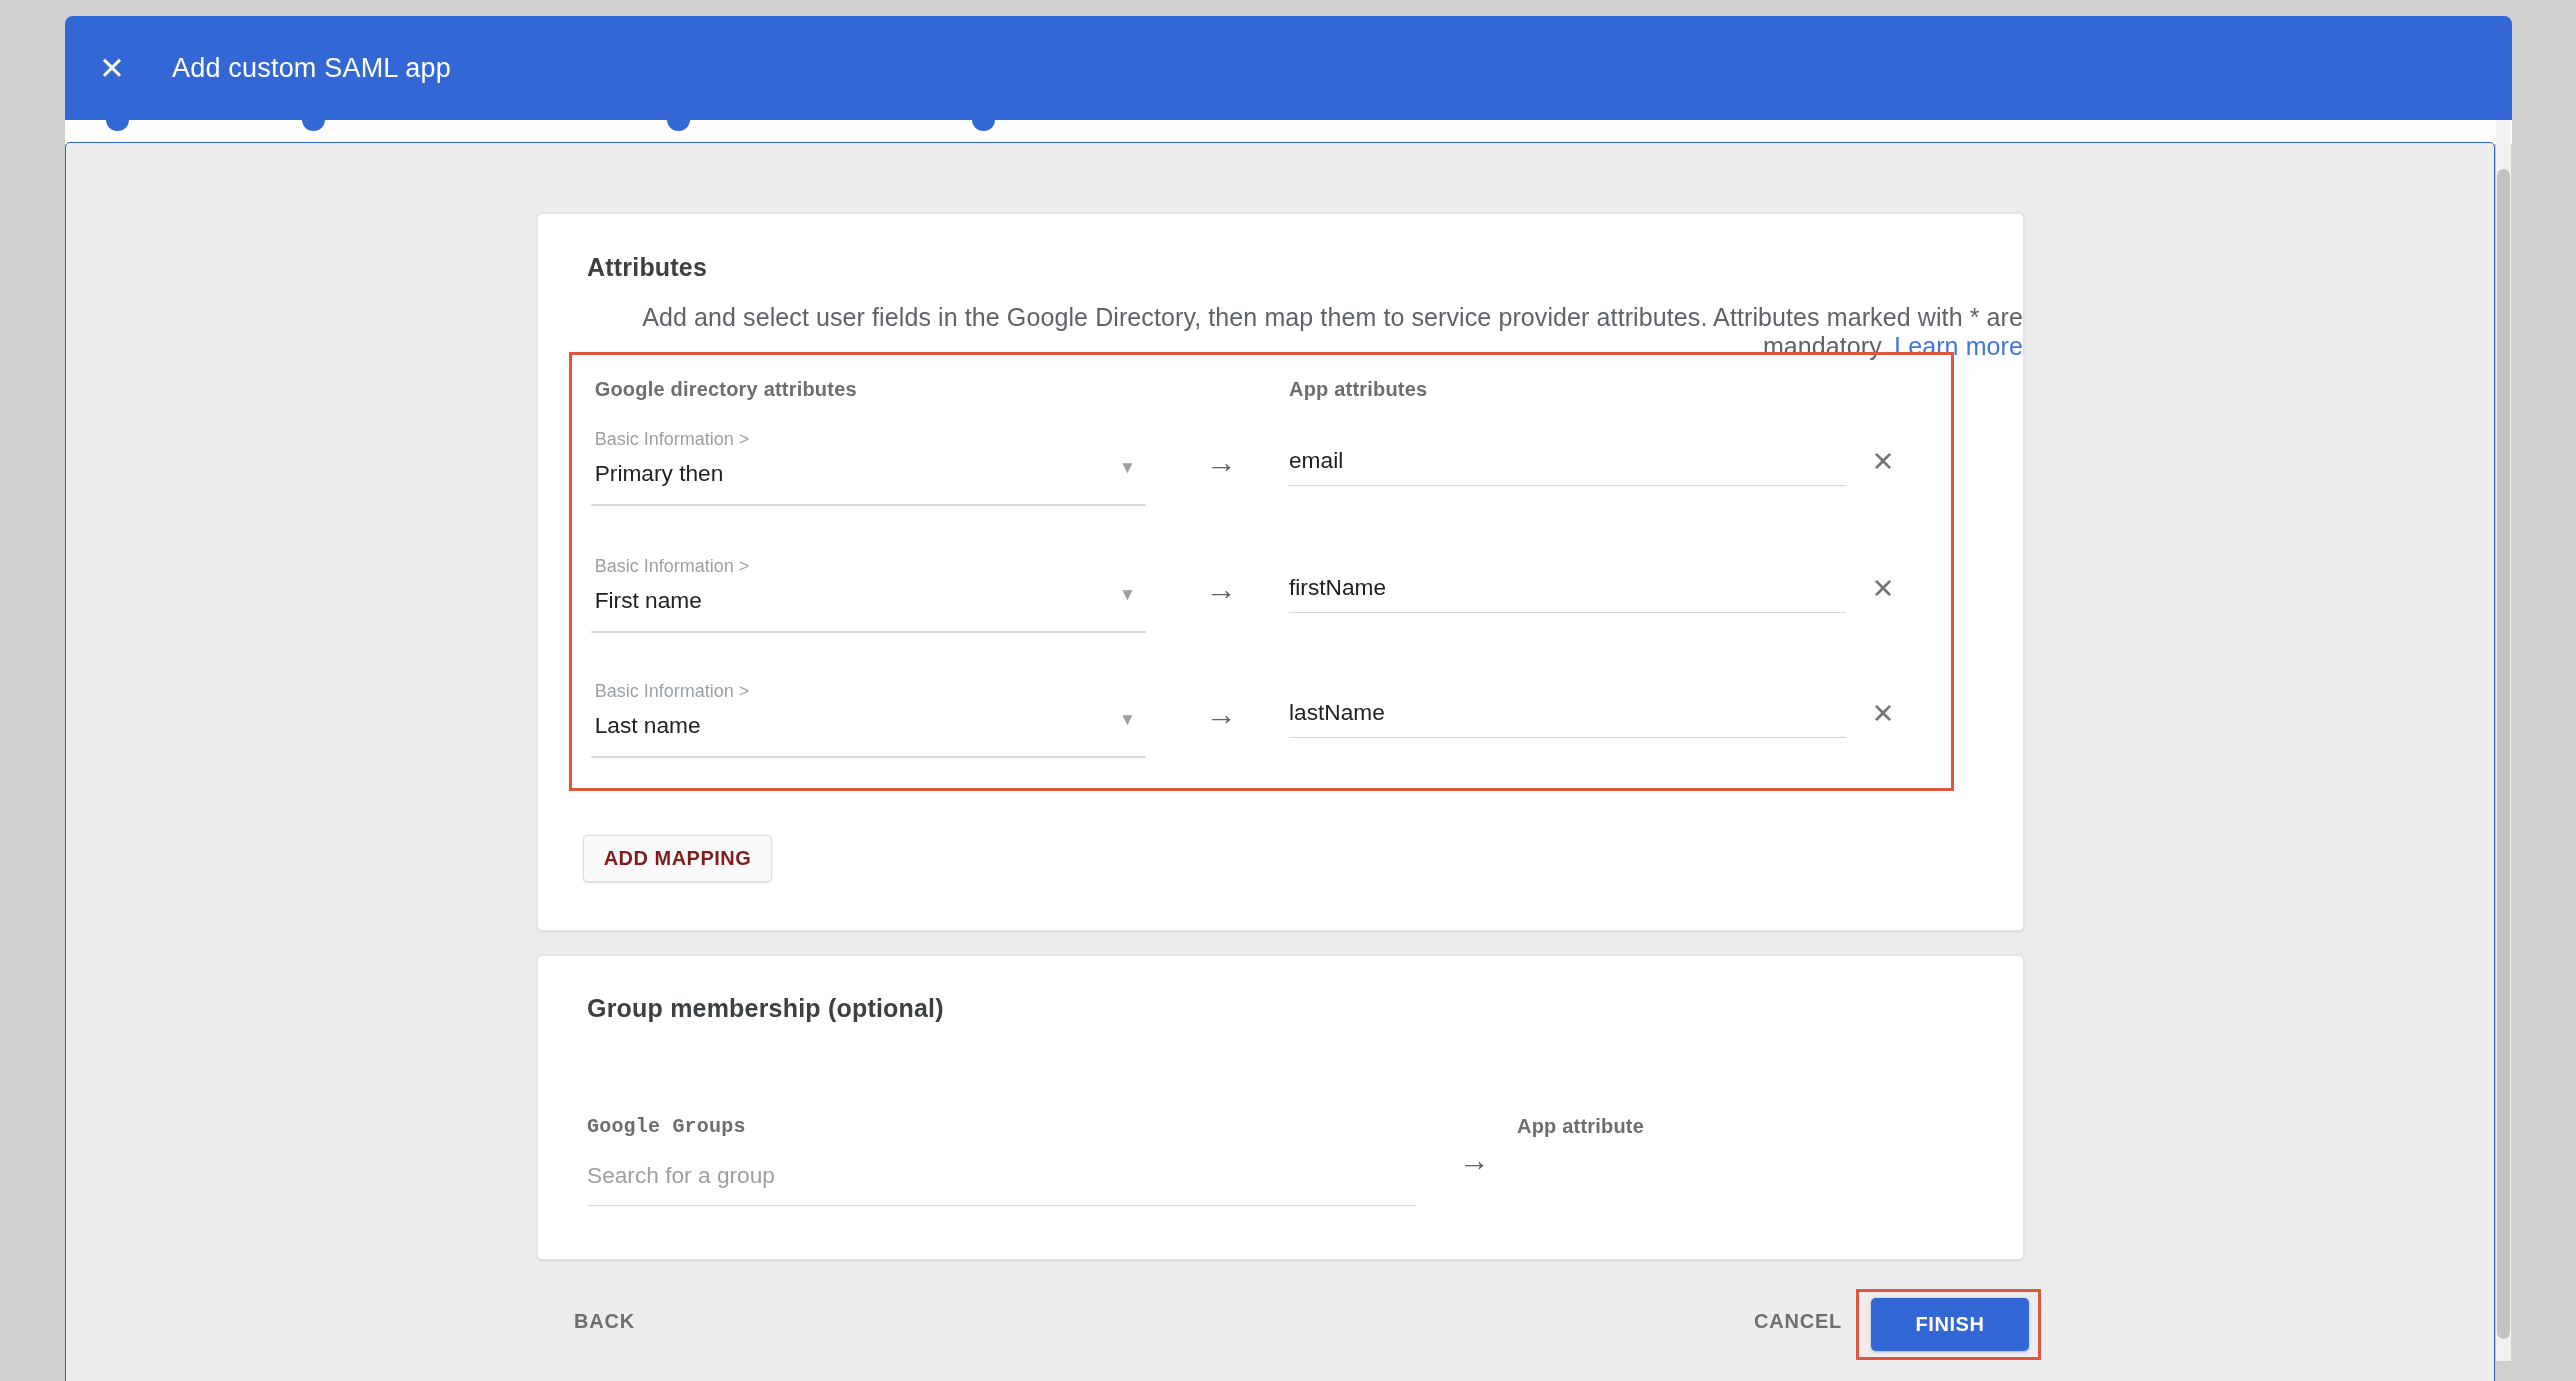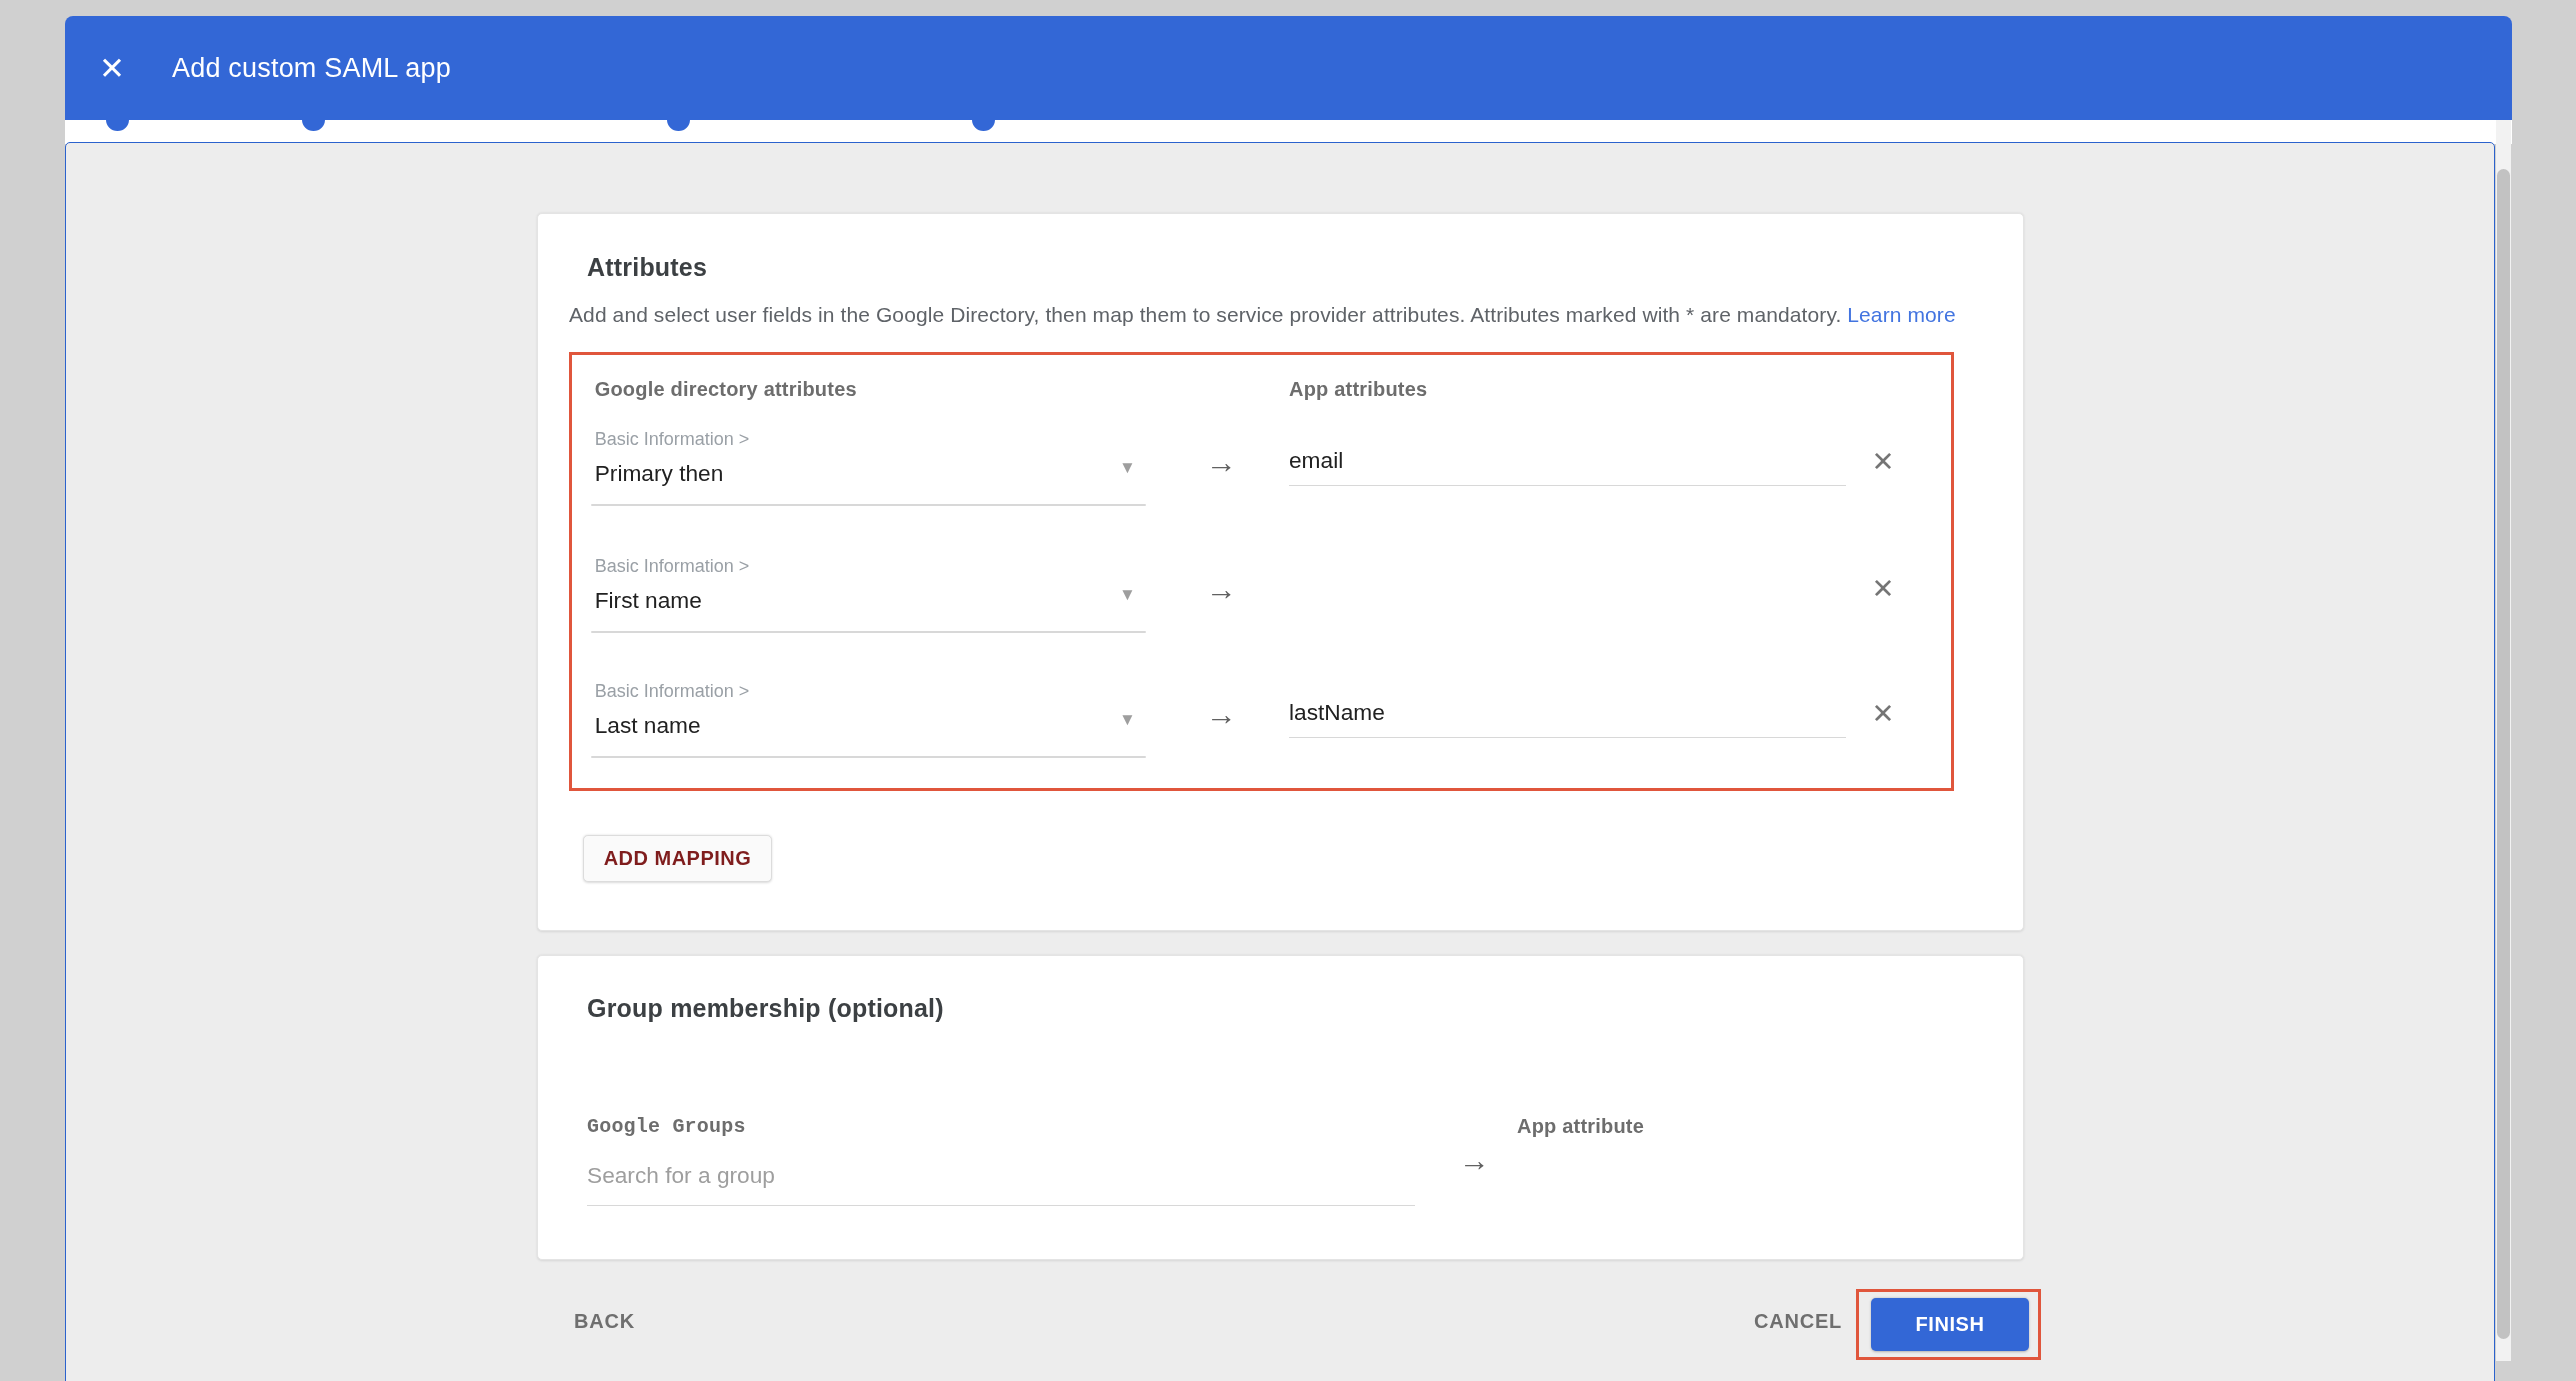--- a/index.html
+++ b/index.html
@@ -58,21 +58,21 @@
     box-shadow: 0 0.8px 2.4px rgba(0,0,0,0.10);
   }
   .card1 { left: 471px; top: 70px; width: 1487px; height: 718px; }
   .card2 { left: 471px; top: 812px; width: 1487px; height: 305px; }
 
   .card-title {
     position: absolute; left: 49px; font-size: 25px; font-weight: 700;
     color: #3c4043; letter-spacing: 0.2px;
   }
   .card-desc {
-    position: absolute; left: 31px; font-size: 21px; color: #5f6368;
+    position: absolute; left: 57px; font-size: 25px; color: #5f6368;
     letter-spacing: 0.1px;
     text-align: right;
   }
   .learn-more { color: #4274e0; cursor: pointer; }
 
   
   .redbox {
     position: absolute; left: 31px; top: 138px; width: 1385px; height: 439px;
     border: 3.2px solid #e0563c;
   }
@@ -204,20 +204,21 @@
       </div>
 
       <div class="map-row" style="top:201px">
         <div>
           <div class="cat">Basic Information &gt;</div>
           <div class="val">First name</div>
           <span class="caret">▼</span>
           <div class="sel-underline"></div>
         </div>
         <span class="arrow-glyph">→</span>
+        <input type="text" value="firstName" style="">
         <span class="remove">✕</span>
       </div>
 
       <div class="map-row" style="top:326px">
         <div>
           <div class="cat">Basic Information &gt;</div>
           <div class="val">Last name</div>
           <span class="caret">▼</span>
           <div class="sel-underline"></div>
         </div>

